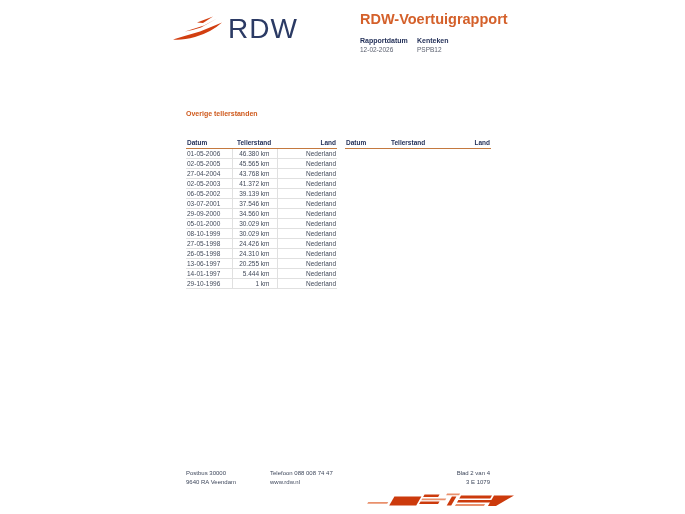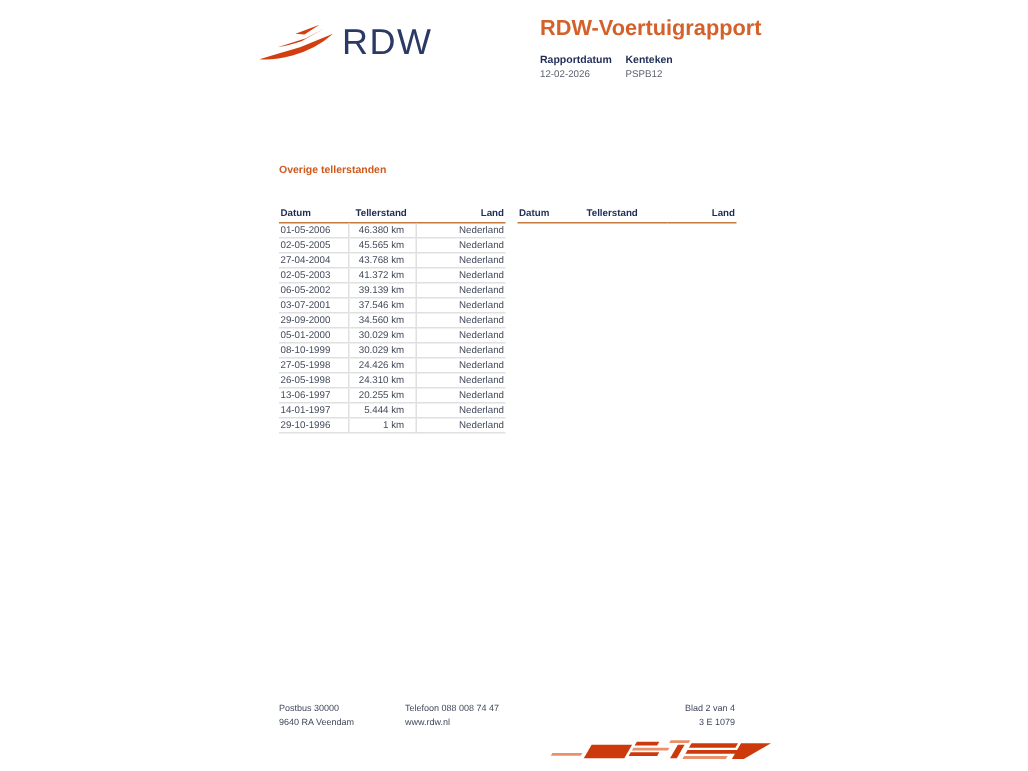--- a/index.html
+++ b/index.html
@@ -2,21 +2,21 @@
 <html><head>
 <meta charset="utf-8">
 <style>
   html,body{margin:0;padding:0;background:#ffffff;}
   #page{position:relative;width:685px;height:514px;background:#ffffff;overflow:hidden;
         font-family:"Liberation Sans",sans-serif;color:#3c4356;}
 
   
   .logo-wrap{position:absolute;left:172px;top:12px;display:flex;align-items:center;}
   .logo-icon{width:52px;height:33px;}
-  .logo-text{margin-left:4px;font-size:24px;letter-spacing:1px;color:#2b3a64;text-align:right;}
+  .logo-text{margin-left:4px;font-size:28px;letter-spacing:1px;color:#2b3a64;text-align:right;}
   .doc-title{position:absolute;left:360px;top:11px;font-size:14.5px;font-weight:bold;color:#d4602a;}
   .meta-label{position:absolute;top:37px;font-size:7px;font-weight:bold;color:#1f2c55;}
   .meta-value{position:absolute;top:46px;font-size:6.5px;color:#5a5f6e;}
   .m1{left:360px;} .m2{left:417px;}
 
   
   .section-title{position:absolute;left:186px;top:110px;font-size:7px;font-weight:bold;color:#cf5a1d;}
 
   
   table{border-collapse:collapse;table-layout:fixed;position:absolute;top:138px;}

